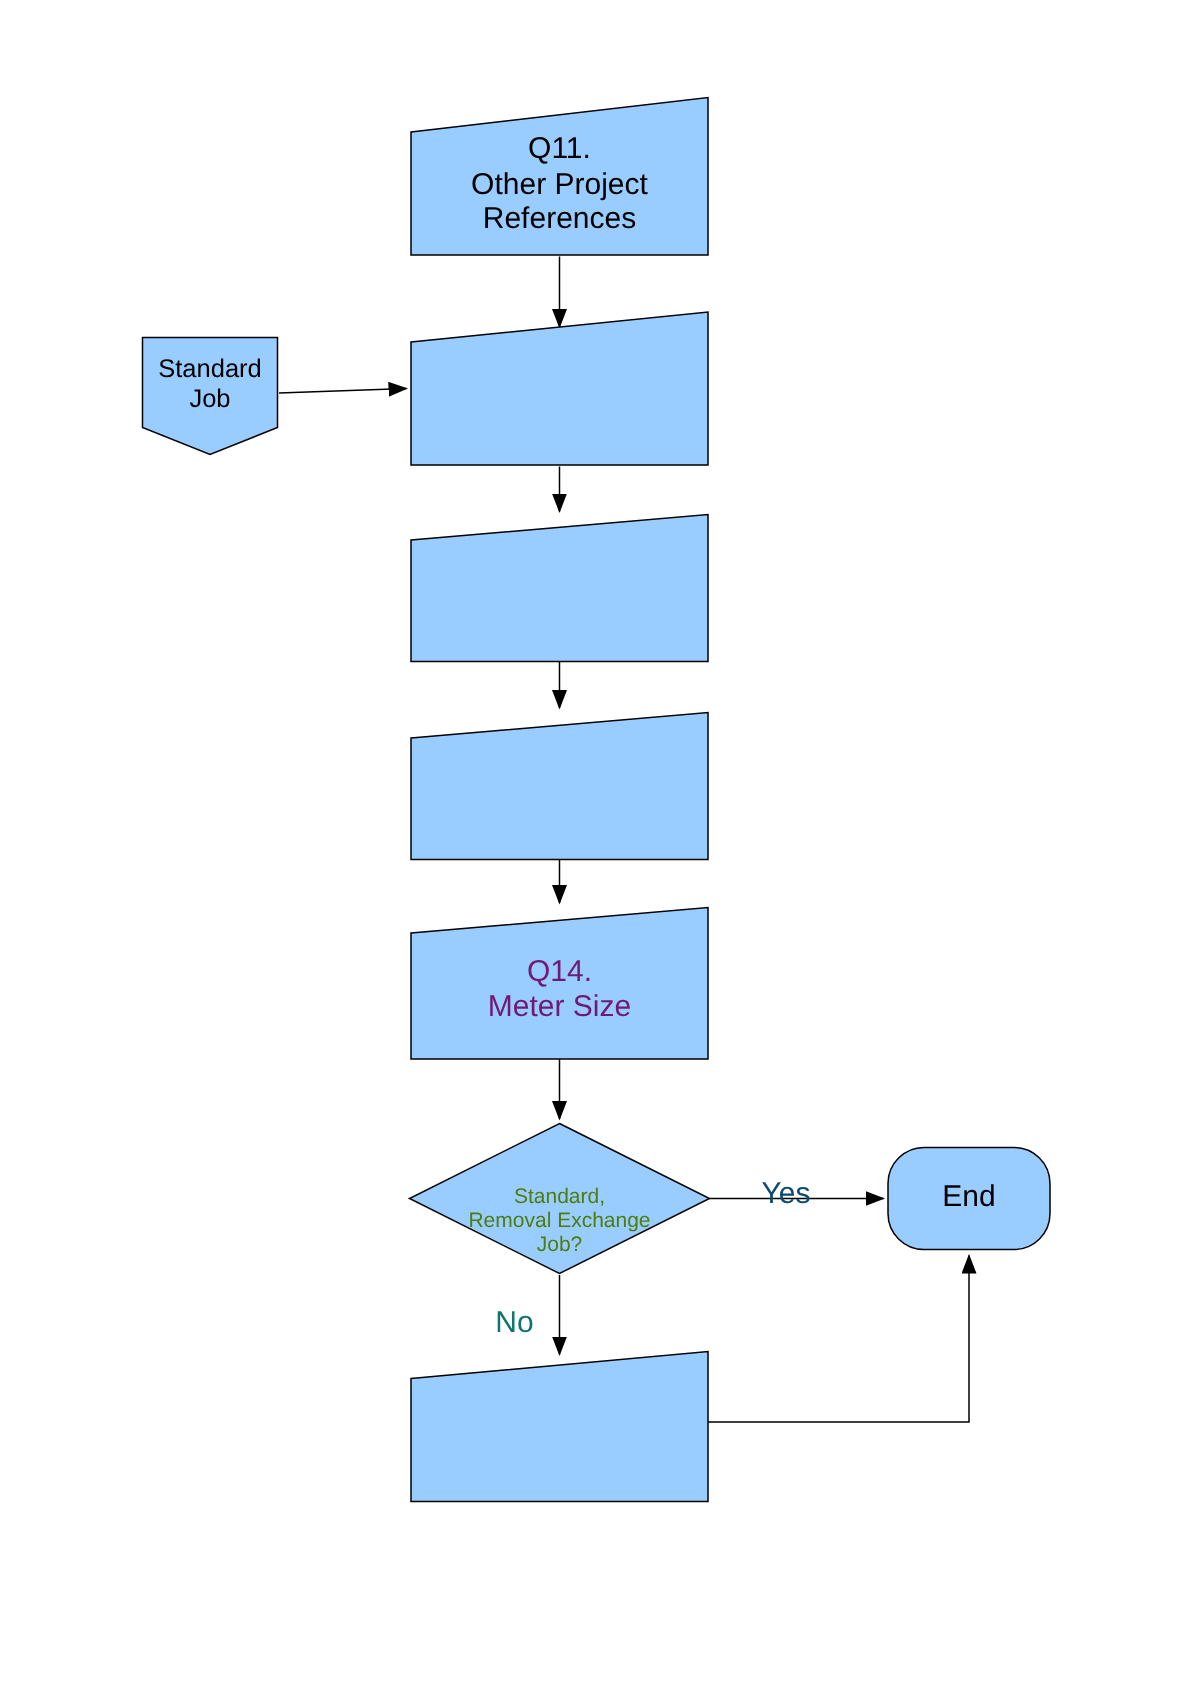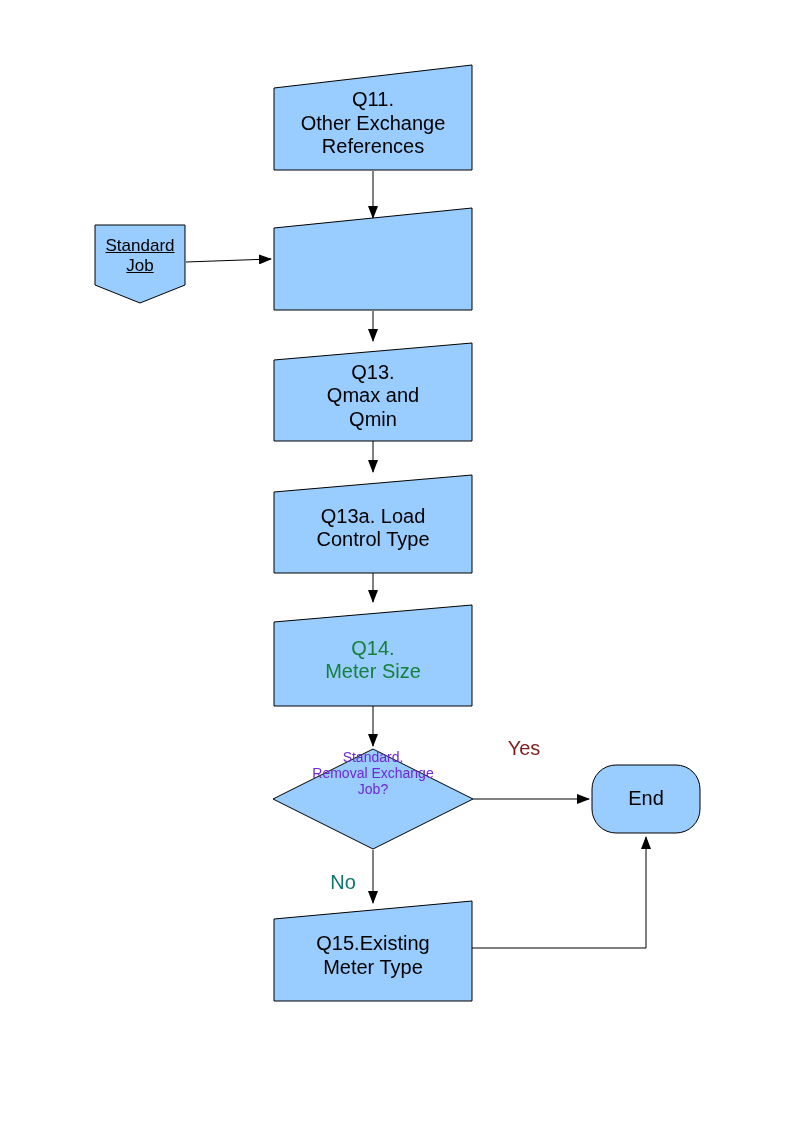--- a/index.html
+++ b/index.html
@@ -78,34 +78,27 @@
     <polygon class="node-shape" points="274,228 472,208 472,310 274,310" style="fill: rgb(153, 204, 255); stroke: rgb(0, 0, 0);"></polygon>
     <polygon class="node-shape" points="274,360 472,343 472,441 274,441" style="fill: rgb(153, 204, 255); stroke: rgb(0, 0, 0);"></polygon>
     <polygon class="node-shape" points="274,492 472,475 472,573 274,573" style="fill: rgb(153, 204, 255); stroke: rgb(0, 0, 0);"></polygon>
     <polygon class="node-shape" points="274,622 472,605 472,706 274,706" style="fill: rgb(153, 204, 255); stroke: rgb(0, 0, 0);"></polygon>
     <polygon class="node-shape" points="373,749 473,799 373,849 273,799" style="fill: rgb(153, 204, 255); stroke: rgb(0, 0, 0);"></polygon>
     <rect class="node-shape" x="592" y="765" width="108" height="68" rx="24" ry="24" style="fill: rgb(153, 204, 255); stroke: rgb(0, 0, 0);"></rect>
     <polygon class="node-shape" points="274,919 472,901 472,1001 274,1001" style="fill: rgb(153, 204, 255); stroke: rgb(0, 0, 0);"></polygon>
   </svg>
 
   <div class="label" style="left: 274px; top: 77px; width: 198px; height: 93px; color: rgb(0, 0, 0);">Q11.
-Other Exchange
+Other Project
 References</div>
-  <div class="label label-medium" style="left: 95px; top: 224px; width: 90px; height: 64px; color: rgb(0, 0, 0); text-decoration: underline;">Standard
+  <div class="label label-medium" style="left: 95px; top: 224px; width: 90px; height: 64px; color: rgb(0, 0, 0);">Standard
 Job</div>
-  <div class="label" style="left: 274px; top: 351px; width: 198px; height: 90px; color: rgb(0, 0, 0);">Q13.
-Qmax and
-Qmin</div>
-  <div class="label" style="left: 274px; top: 483px; width: 198px; height: 90px; color: rgb(0, 0, 0);">Q13a. Load
-Control Type</div>
-  <div class="label" style="left: 274px; top: 614px; width: 198px; height: 92px; color: #15803d;">Q14.
+  <div class="label" style="left: 274px; top: 614px; width: 198px; height: 92px; color: #701a75;">Q14.
 Meter Size</div>
-  <div class="label label-small" style="left: 288px; top: 736px; width: 170px; height: 74px; color: #6d28d9;">Standard,
+  <div class="label label-small" style="left: 288px; top: 776px; width: 170px; height: 74px; color: #4d7c0f;">Standard,
 Removal Exchange
 Job?</div>
   <div class="label" style="left: 592px; top: 765px; width: 108px; height: 68px; color: rgb(0, 0, 0); text-align: right;">End</div>
-  <div class="label" style="left: 274px; top: 910px; width: 198px; height: 91px; color: rgb(0, 0, 0);">Q15.Existing
-Meter Type</div>
 
-  <div class="label" style="left: 492px; top: 736px; width: 64px; height: 26px; color: #7f1d1d; text-align: right;">Yes</div>
+  <div class="label" style="left: 492px; top: 784px; width: 64px; height: 26px; color: #0c4a6e; text-align: right;">Yes</div>
   <div class="label" style="left: 321px; top: 870px; width: 44px; height: 26px; color: #0f766e;">No</div>
 
 </div>
 
 </body></html>

